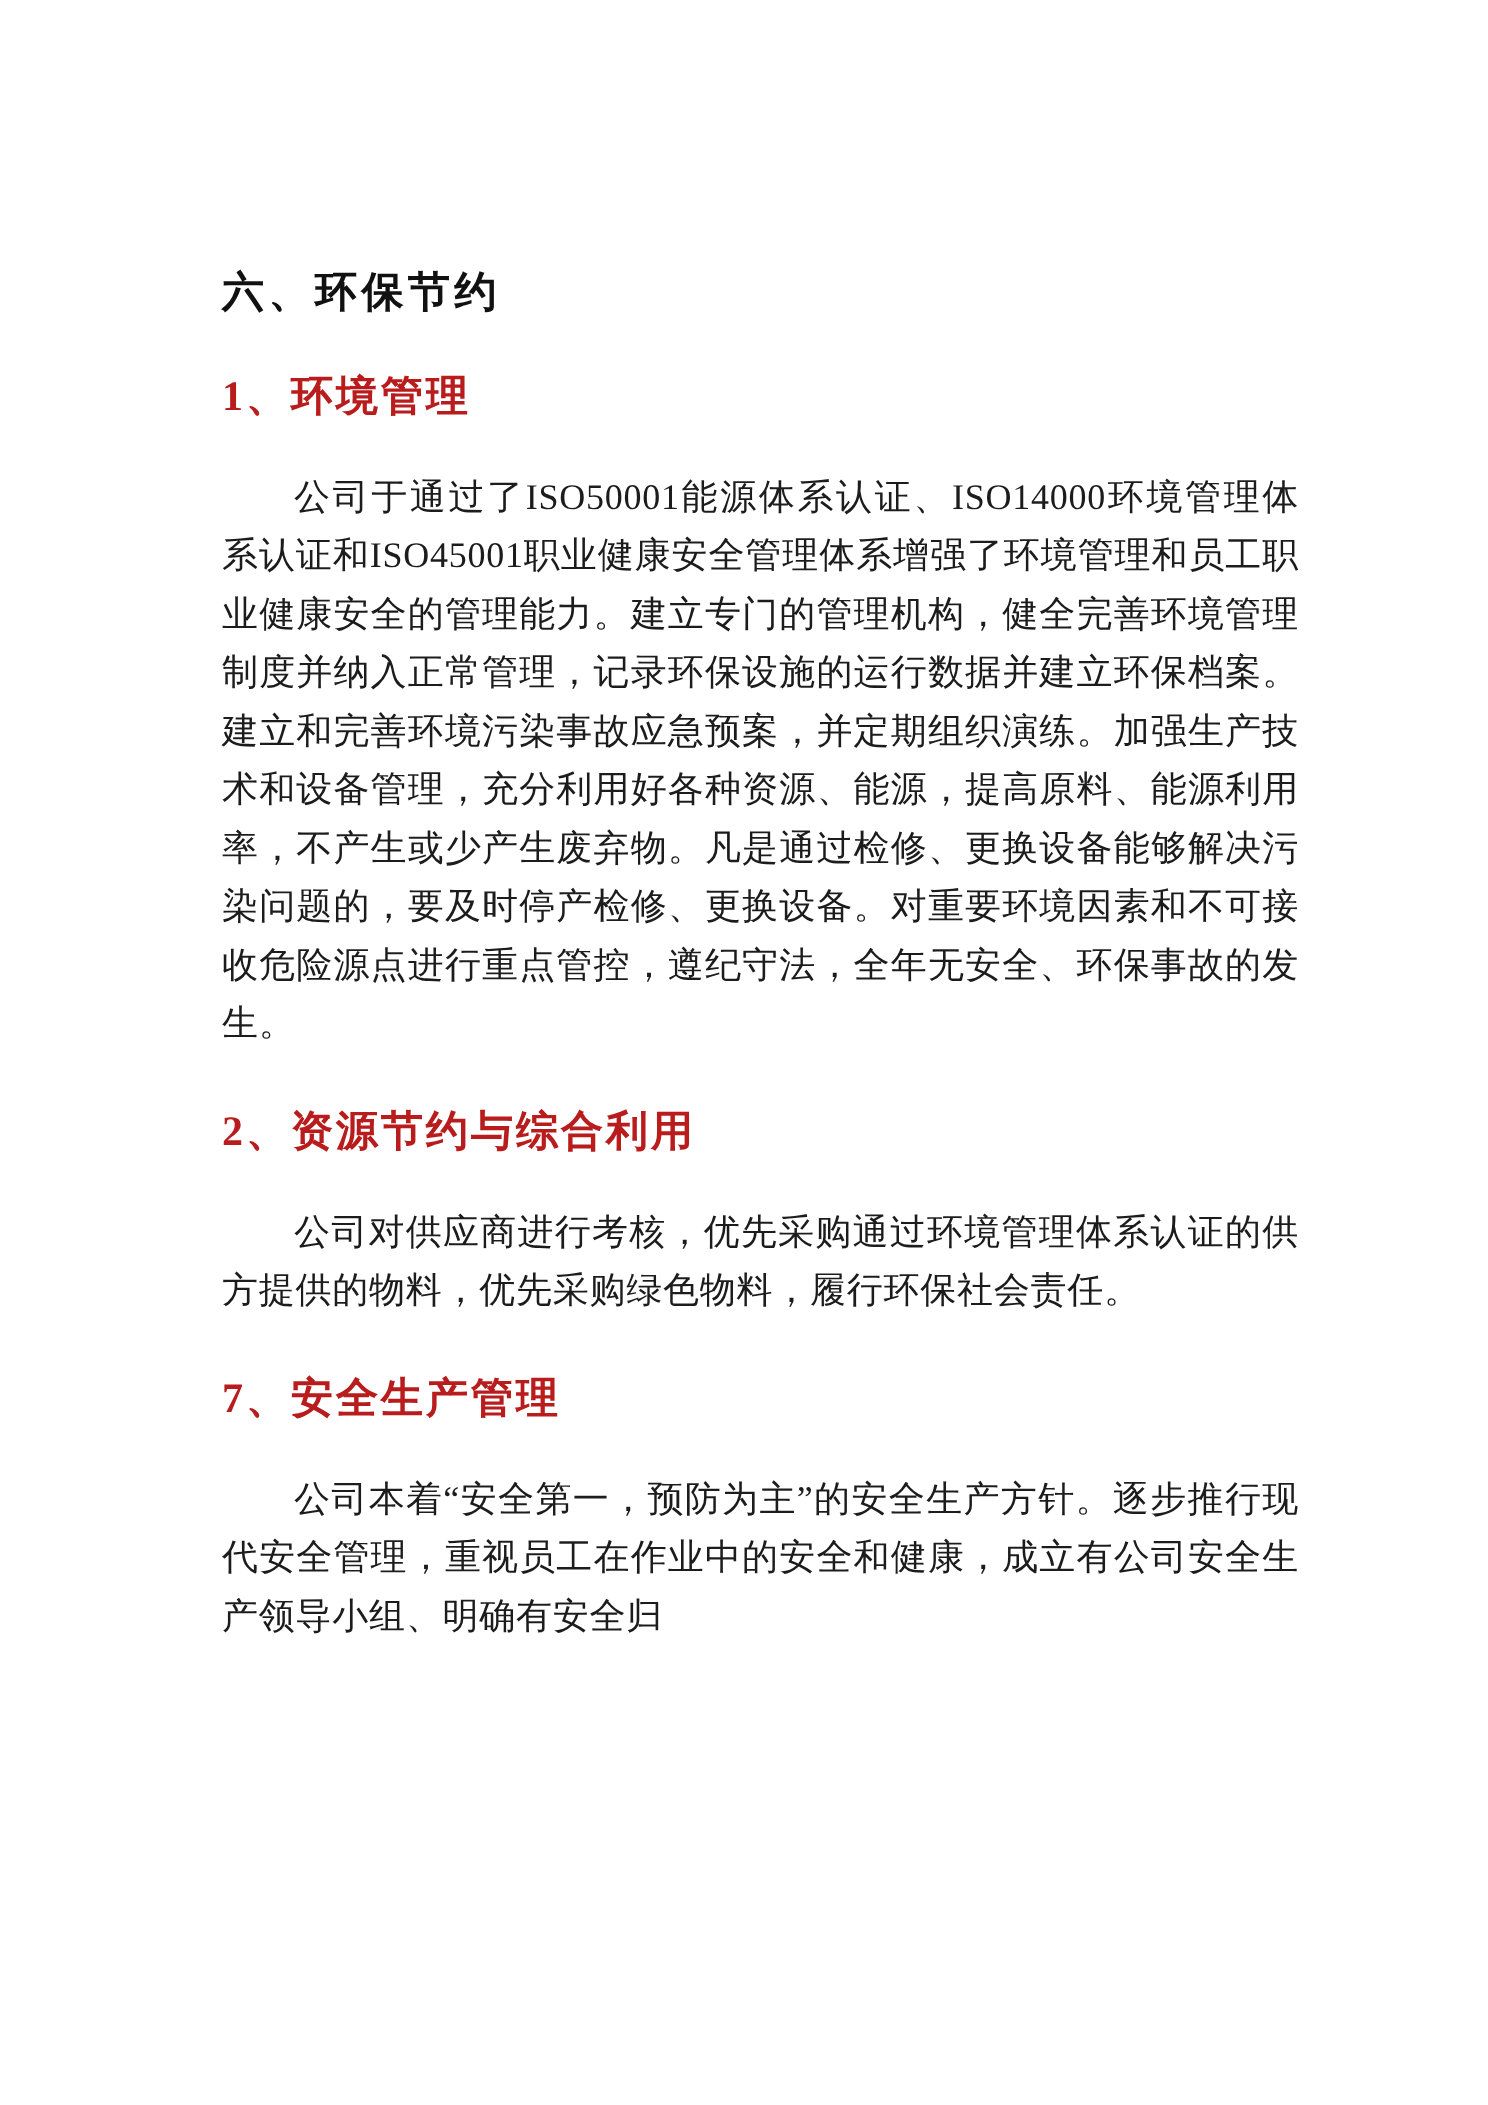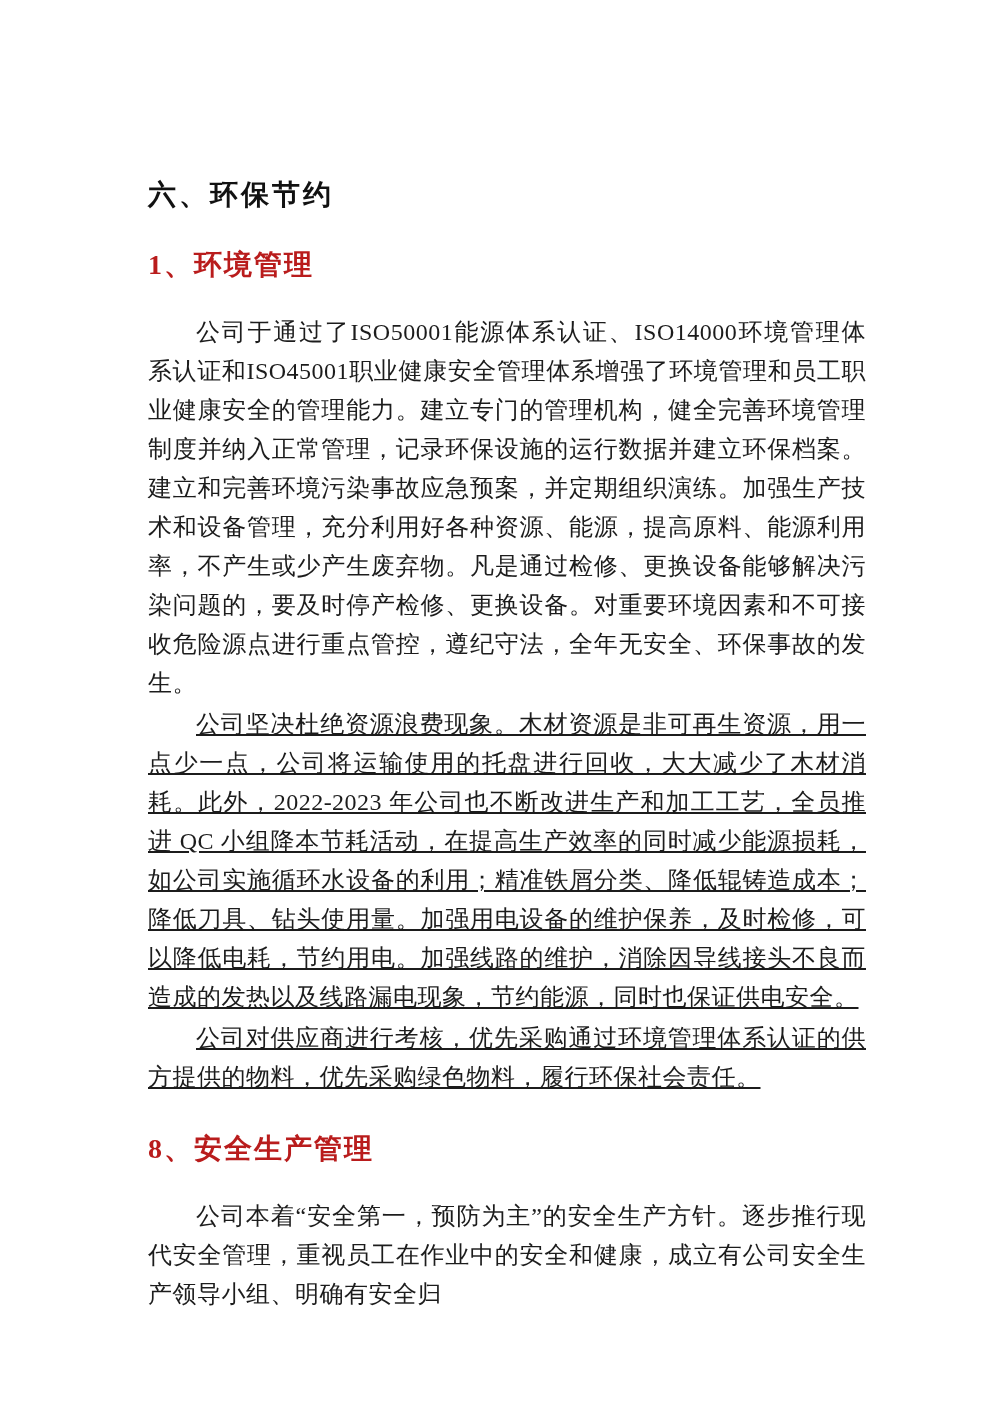--- a/index.html
+++ b/index.html
@@ -55,23 +55,23 @@
 <body>
 
 <div class="page">
 
   <div class="chapter-heading">六、环保节约</div>
 
   <div class="section-heading">1、环境管理</div>
 
   <p class="para">公司于通过了ISO50001能源体系认证、ISO14000环境管理体系认证和ISO45001职业健康安全管理体系增强了环境管理和员工职业健康安全的管理能力。建立专门的管理机构，健全完善环境管理制度并纳入正常管理，记录环保设施的运行数据并建立环保档案。建立和完善环境污染事故应急预案，并定期组织演练。加强生产技术和设备管理，充分利用好各种资源、能源，提高原料、能源利用率，不产生或少产生废弃物。凡是通过检修、更换设备能够解决污染问题的，要及时停产检修、更换设备。对重要环境因素和不可接收危险源点进行重点管控，遵纪守法，全年无安全、环保事故的发生。</p>
 
+  <div class="section-heading">2、资源节约与综合利用</div>
 
-  <p class="para">公司坚决杜绝资源浪费现象。木材资源是非可再生资源，用一点少一点，公司将运输使用的托盘进行回收，大大减少了木材消耗。此外，2022-2023 年公司也不断改进生产和加工工艺，全员推进 QC 小组降本节耗活动，在提高生产效率的同时减少能源损耗，如公司实施循环水设备的利用；精准铁屑分类、降低辊铸造成本；降低刀具、钻头使用量。加强用电设备的维护保养，及时检修，可以降低电耗，节约用电。加强线路的维护，消除因导线接头不良而造成的发热以及线路漏电现象，节约能源，同时也保证供电安全。</p>
 
   <p class="para">公司对供应商进行考核，优先采购通过环境管理体系认证的供方提供的物料，优先采购绿色物料，履行环保社会责任。</p>
 
 
-  <div class="section-heading">8、安全生产管理</div>
+  <div class="section-heading">7、安全生产管理</div>
 
   <p class="para">公司本着“安全第一，预防为主”的安全生产方针。逐步推行现代安全管理，重视员工在作业中的安全和健康，成立有公司安全生产领导小组、明确有安全归</p>
 
 </div>
 
 </body></html>

